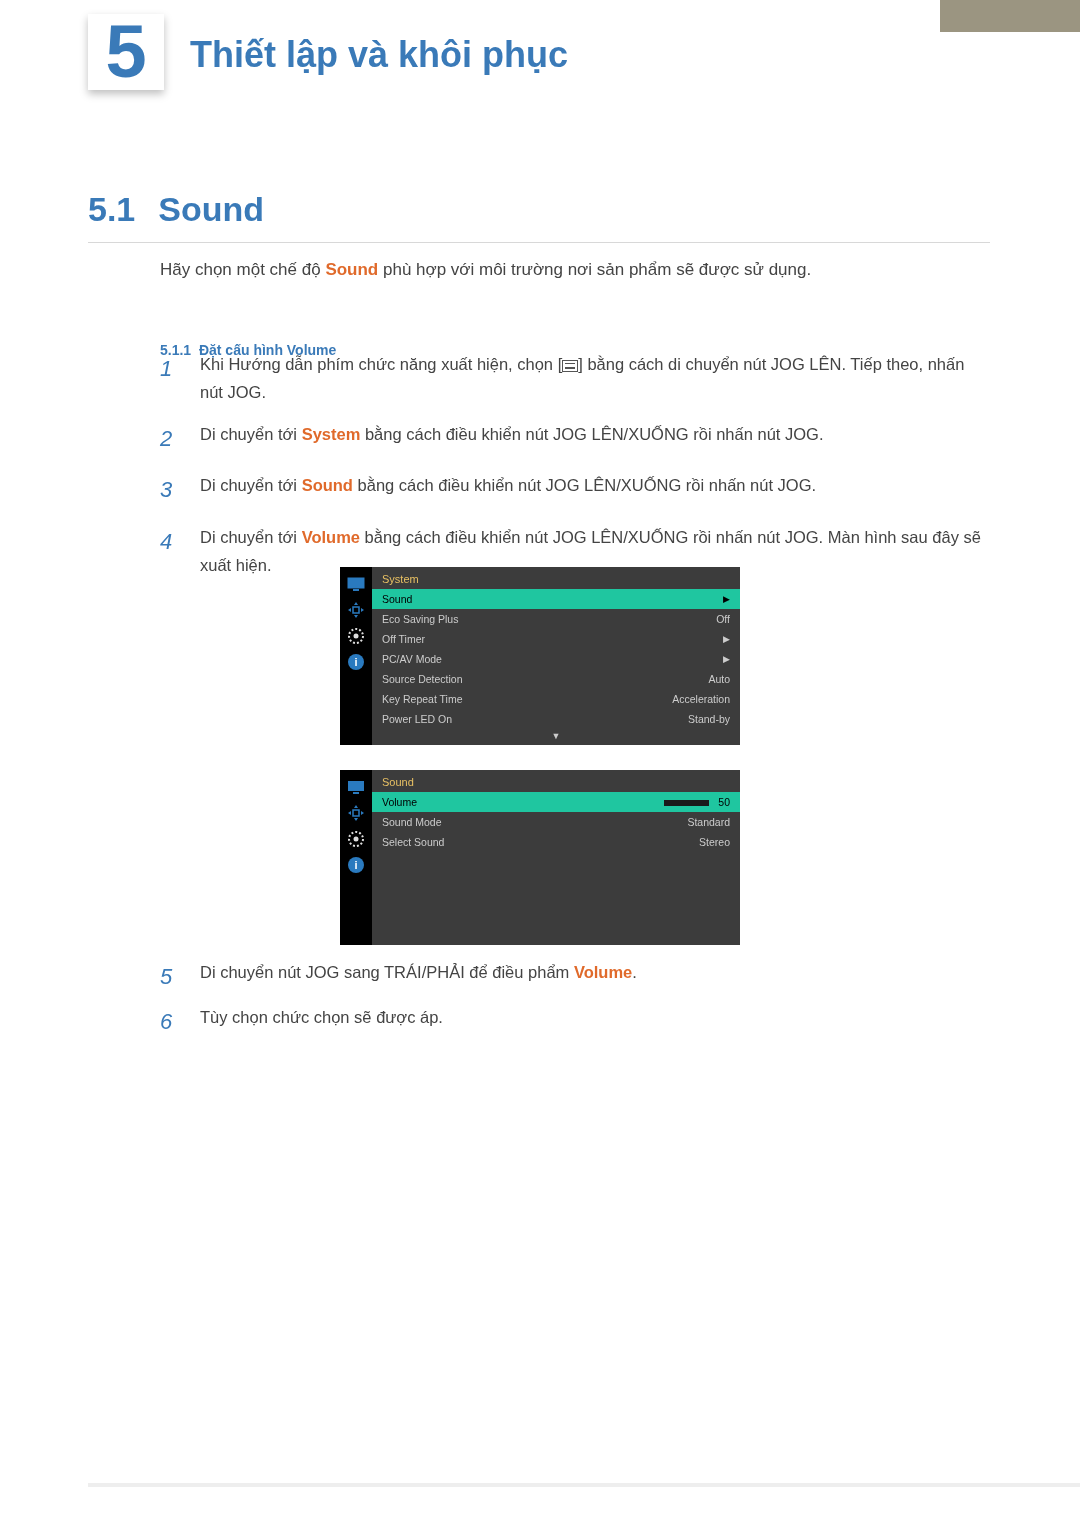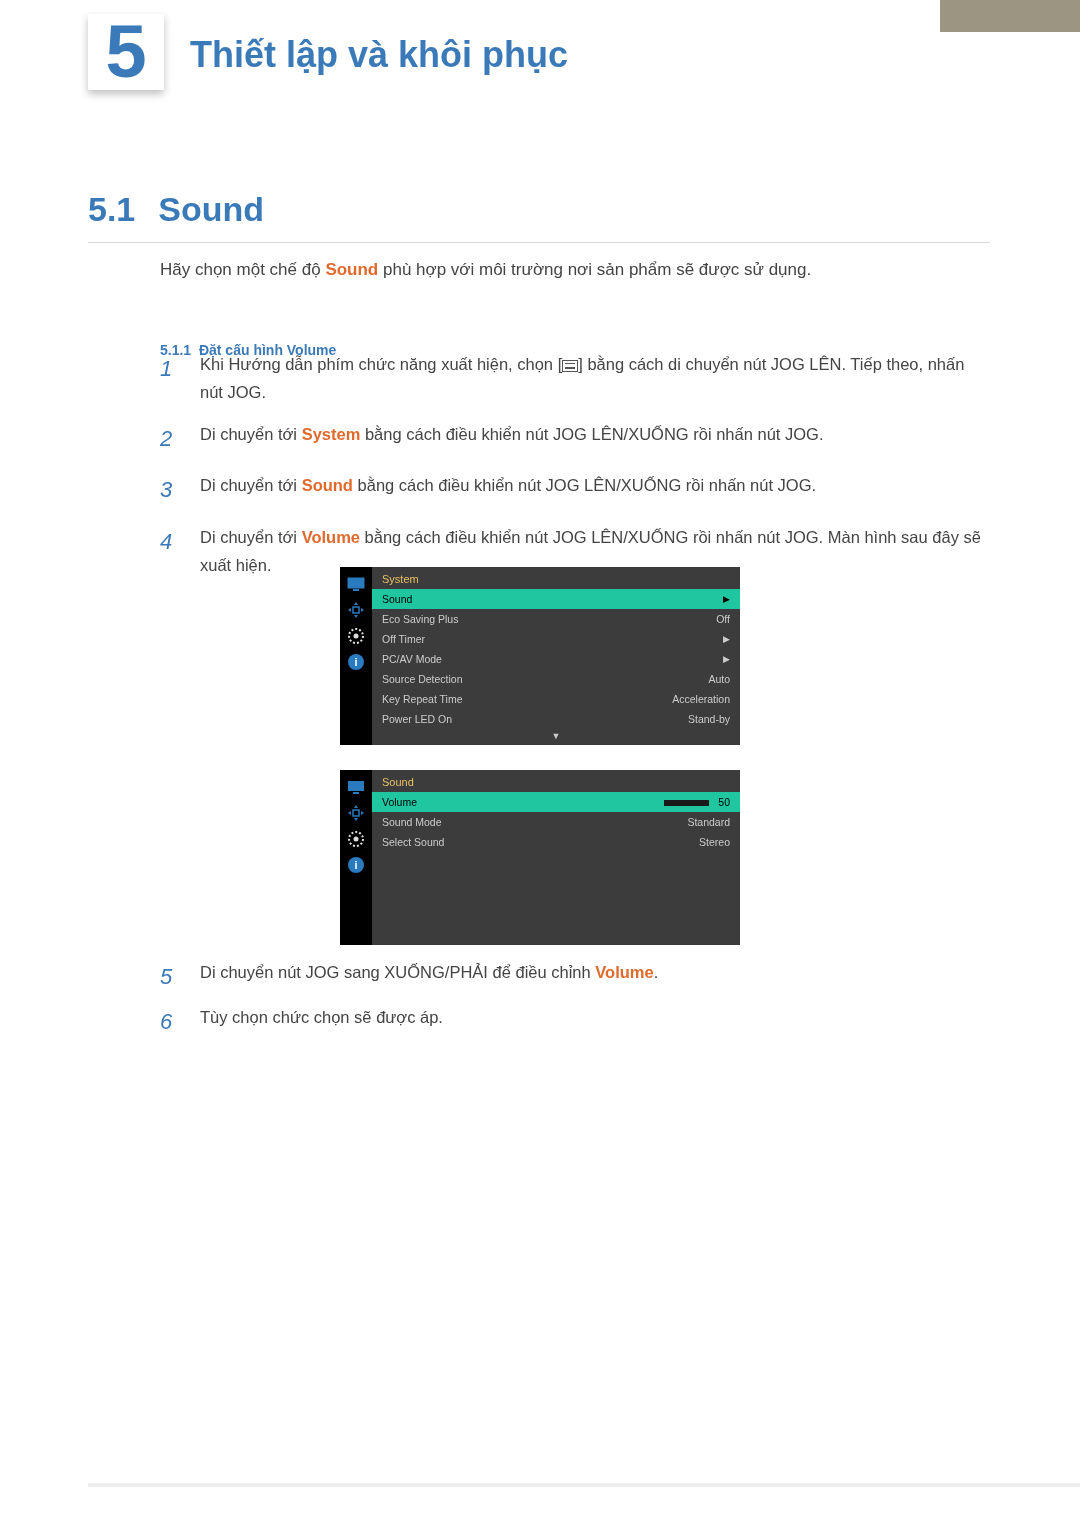--- a/index.html
+++ b/index.html
@@ -227,21 +227,21 @@
             <span>Stereo</span>
           </div>
       </div>
     </div>
   </div>
 
   <div class="steps-lower">
     <div class="step">
       <span class="step-num">5</span>
       <span class="step-body">
-        <span>Di chuyển nút JOG sang XUỐNG/PHẢI để điều chỉnh </span><span class="hl-orange">Volume</span><span>.</span>
+        <span>Di chuyển nút JOG sang TRÁI/PHẢI để điều phẩm </span><span class="hl-orange">Volume</span><span>.</span>
       </span>
     </div>
     <div class="step">
       <span class="step-num">6</span>
       <span class="step-body">Tùy chọn chức chọn sẽ được áp.</span>
     </div>
   </div>
 
   <div class="footer-bar"></div>
 </div>

